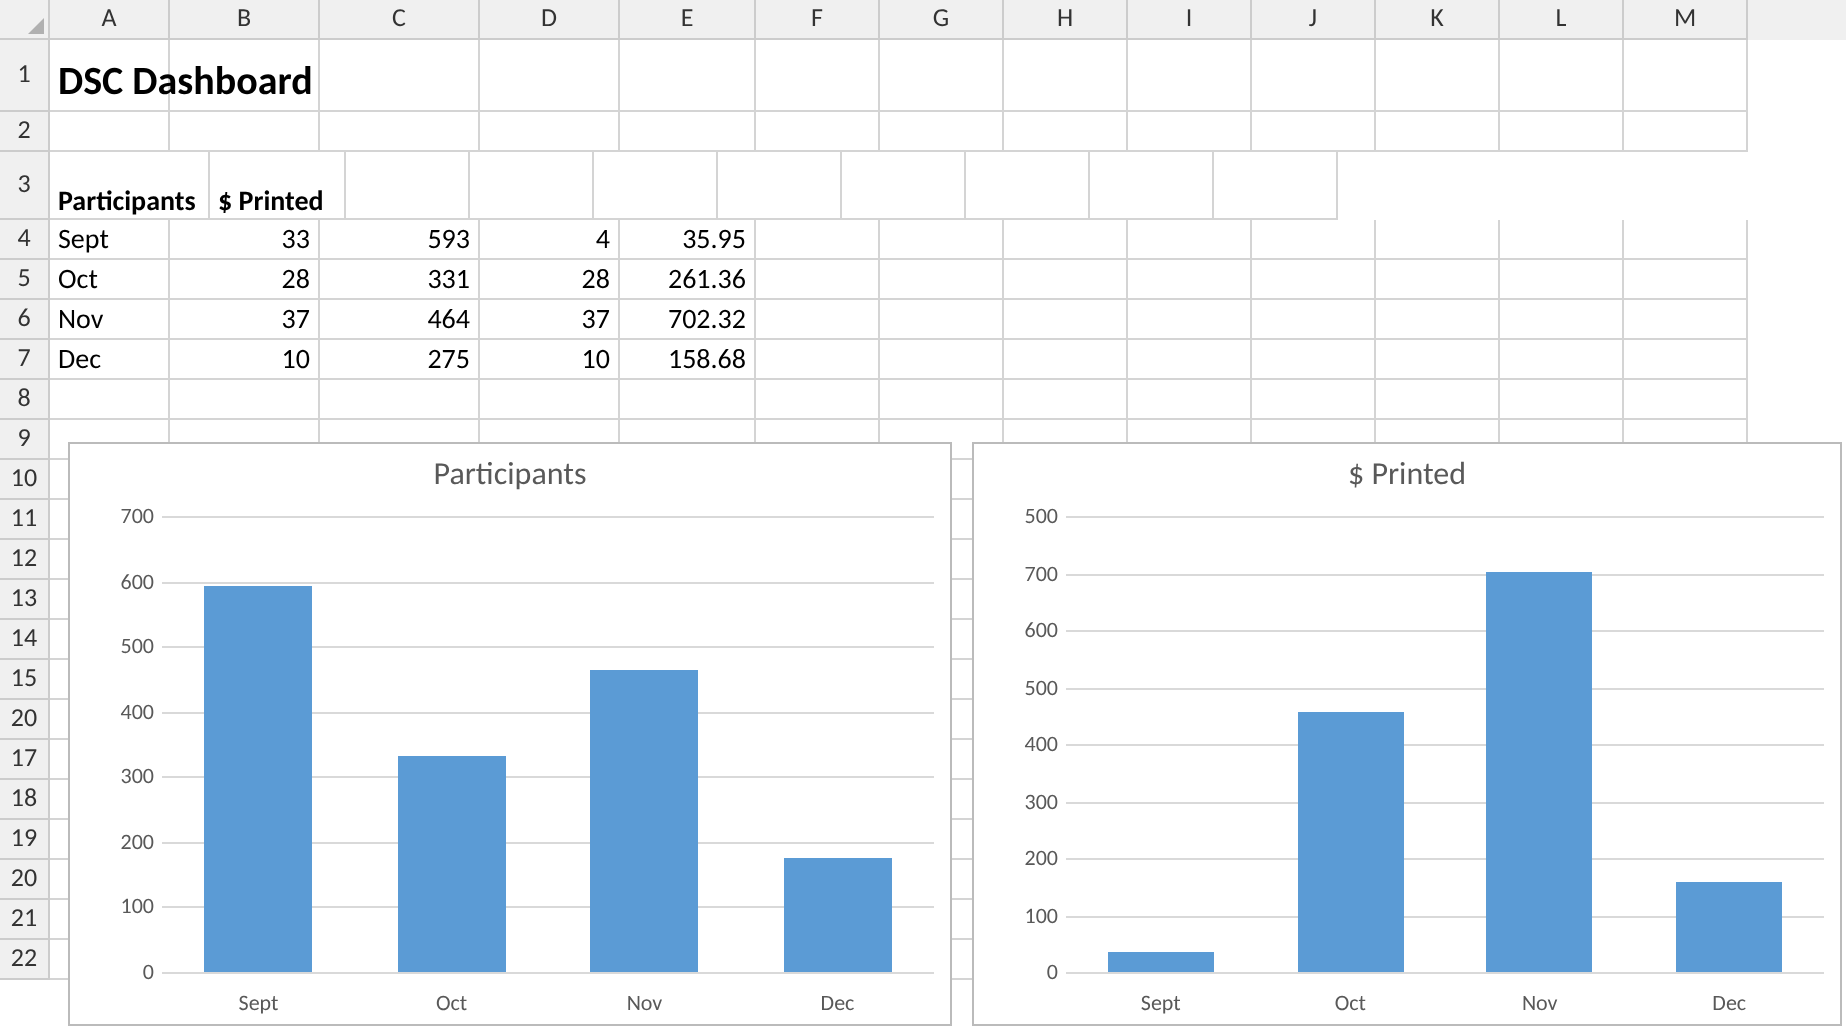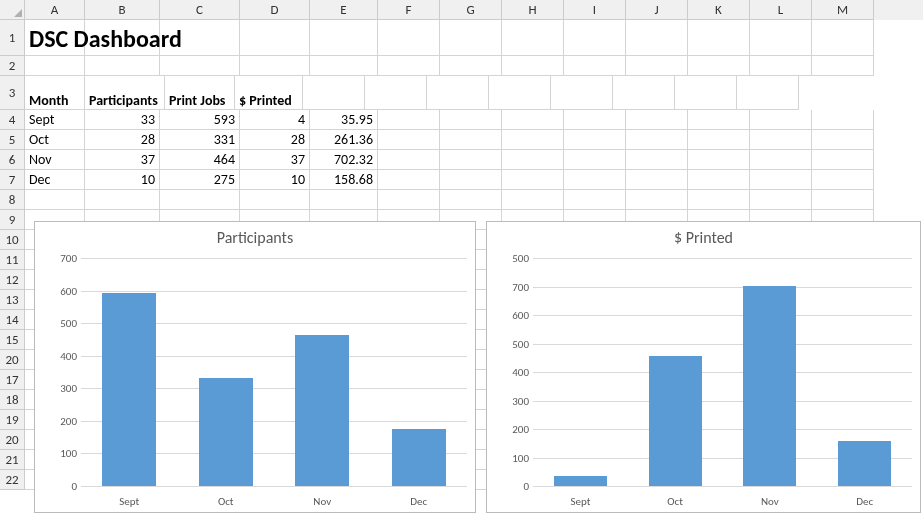--- a/index.html
+++ b/index.html
@@ -79,21 +79,21 @@
     align-items: center;
     background: #fff;
     font-size: 14px;
     white-space: nowrap;
     overflow: visible;
   }
   .r { justify-content: flex-end; }
   .bold { font-weight: bold; }
   .title-cell {
     font-family: Calibri, Arial, sans-serif;
-    font-size: 24px;
+    font-size: 20px;
     font-weight: bold;
     align-items: flex-end;
     padding-bottom: 2px;
   }
   .h20 { height: 20px; }
   .h36 { height: 36px; }
   .h34 { height: 34px; }
   
   .wA { width: 60px; }
   .wB { width: 75px; }
@@ -223,23 +223,21 @@
     <div class="cell wG h20"></div>
     <div class="cell wG h20"></div>
     <div class="cell wG h20"></div>
     <div class="cell wG h20"></div>
     <div class="cell wG h20"></div>
     <div class="cell wG h20"></div>
   </div>
 
   <div class="row h34">
     <div class="rh h34">3</div>
-    <div class="cell wA h34 bold" style="align-items:flex-end;">Month</div>
     <div class="cell wC h34 bold" style="align-items:flex-end;">Participants</div>
-    <div class="cell wD h34 bold" style="align-items:flex-end;">Print Jobs</div>
     <div class="cell wE h34 bold" style="align-items:flex-end;">$ Printed</div>
     <div class="cell wG h34"></div>
     <div class="cell wG h34"></div>
     <div class="cell wG h34"></div>
     <div class="cell wG h34"></div>
     <div class="cell wG h34"></div>
     <div class="cell wG h34"></div>
     <div class="cell wG h34"></div>
     <div class="cell wG h34"></div>
   </div>

